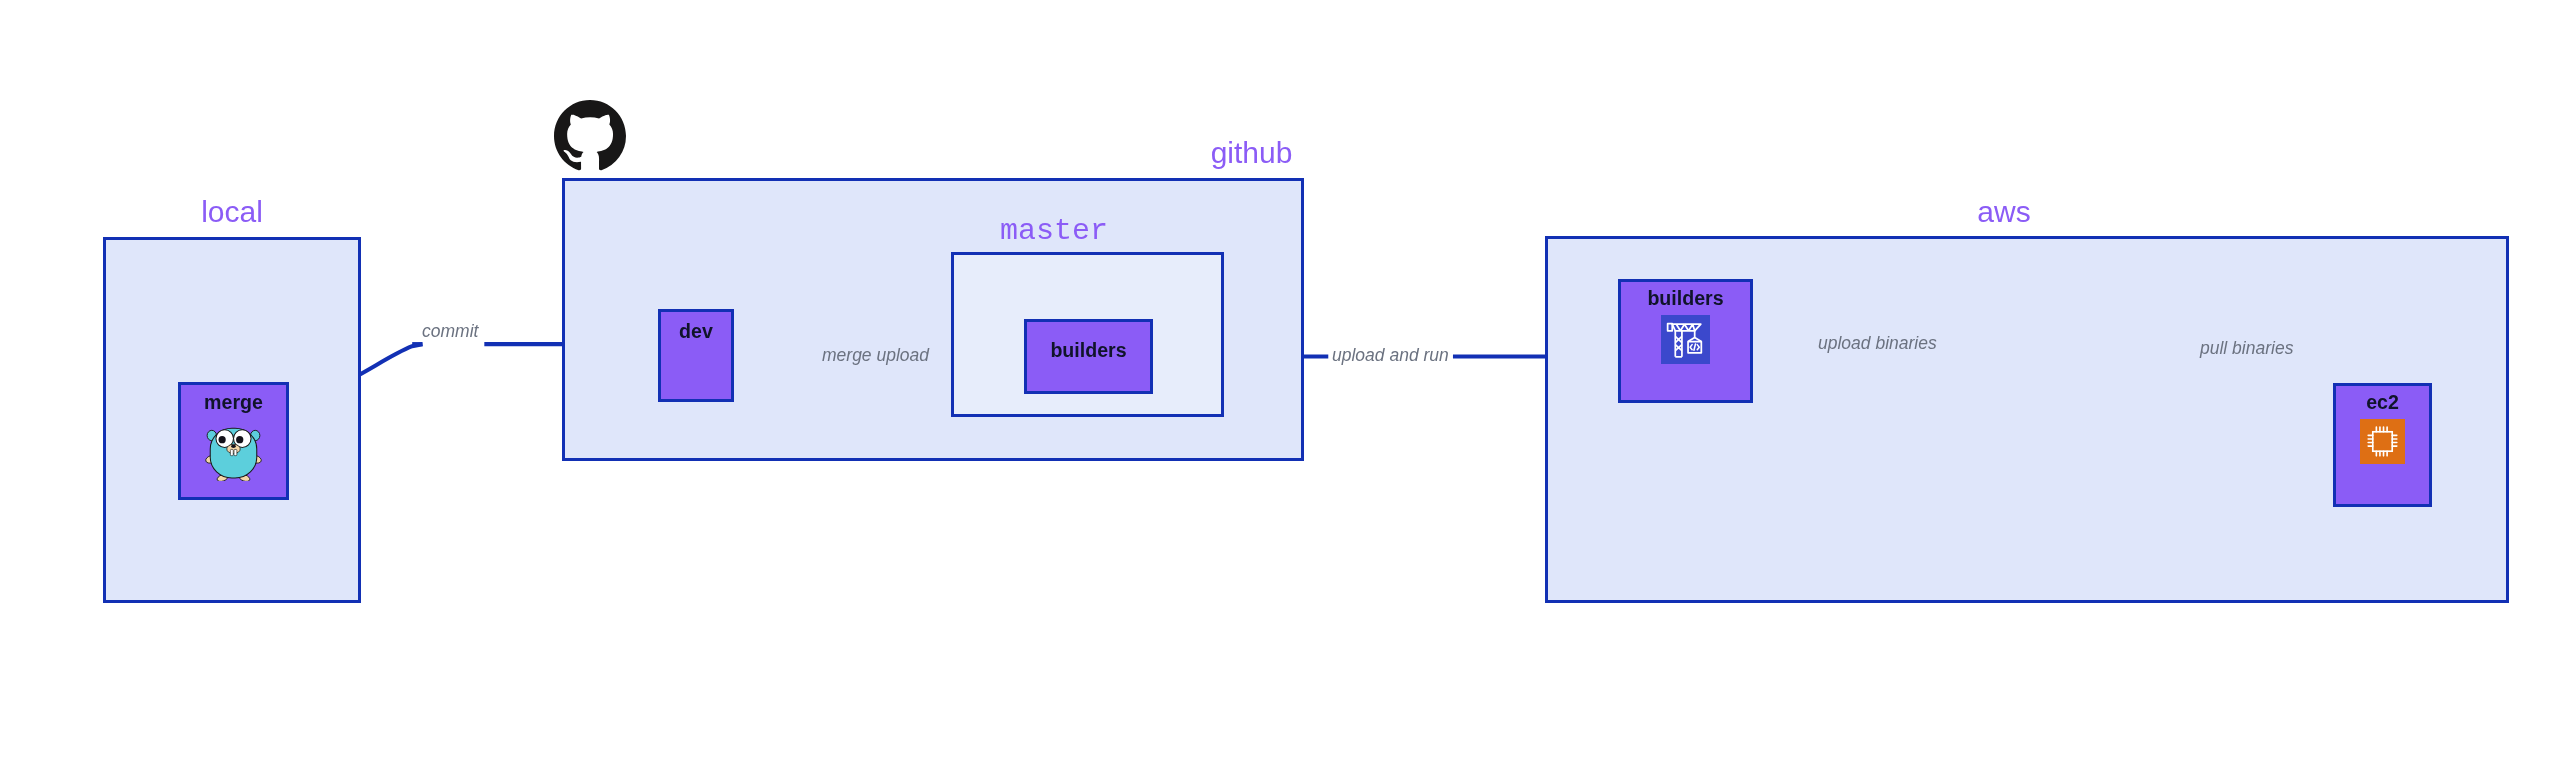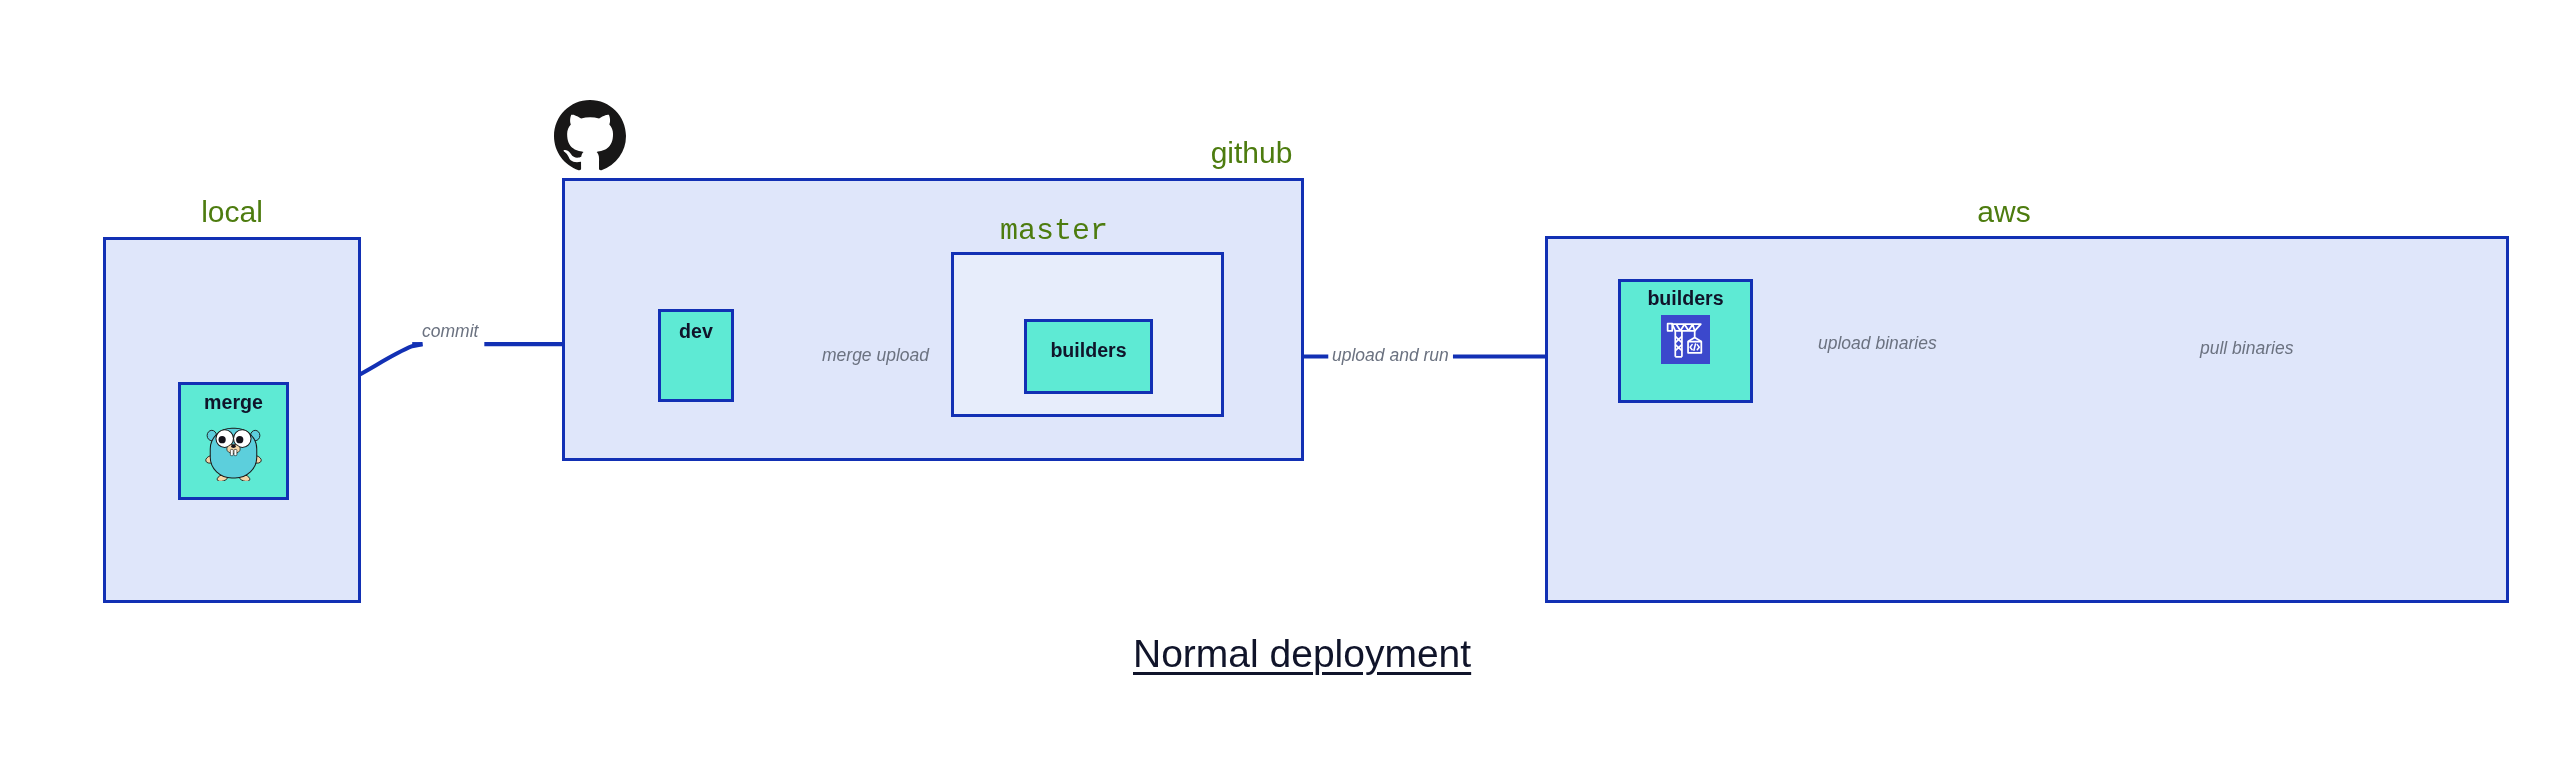--- a/index.html
+++ b/index.html
@@ -27,37 +27,37 @@
   .abs { position: absolute; box-sizing: border-box; }
 
   
   .cluster {
     background: #dfe6fa;
     border: 3.6px solid #1230b4;
   }
   .cluster-title {
     position: absolute;
     text-align: center;
-    color: #4d7c0f;
+    color: #8b5cf6;
     font-size: 30px;
     font-weight: 400;
     line-height: 1;
     white-space: nowrap;
     font-family: "Liberation Sans", sans-serif;
   }
 
   
   .subcluster {
     background: #e7edfb;
     border: 3.6px solid #1230b4;
   }
 
   
   .node {
-    background: #5eead4;
+    background: #8b5cf6;
     border: 3.6px solid #1230b4;
     display: flex;
     flex-direction: column;
     align-items: center;
   }
   .node-label {
     color: #10142a;
     font-size: 19.6px;
     font-weight: bold;
     line-height: 1;
@@ -224,27 +224,46 @@
         <g fill="none" stroke="#ffffff" stroke-width="3" stroke-linecap="round" stroke-linejoin="round">
           <path d="M61 58 L57 63 L61 68"></path>
           <path d="M71 58 L75 63 L71 68"></path>
           <path d="M67.5 57 L64.5 69"></path>
         </g>
       </svg>
     </span>
   </div>
 
 
+  <div class="node abs" style="left:2333px; top:383px; width:99px; height:124px; padding-top:7.2px;">
+    <div class="node-label">ec2</div>
+    <span class="node-icon" style="margin-top:6.2px;">
+      
+      <svg width="45" height="45" viewBox="0 0 88 88">
+        <rect x="0" y="0" width="88" height="88" fill="#de6f14"></rect>
+        <g stroke="#ffffff" stroke-width="3.2" fill="none" stroke-linecap="round">
+          <rect x="25" y="25" width="38" height="38"></rect>
+
+          <path d="M32 25 V16 M39 25 V16 M46 25 V16 M53 25 V16"></path>
+
+          <path d="M32 63 V72 M39 63 V72 M46 63 V72 M53 63 V72"></path>
+
+          <path d="M25 32 H16 M25 39 H16 M25 46 H16 M25 53 H16"></path>
+
+          <path d="M63 32 H72 M63 39 H72 M63 46 H72 M63 53 H72"></path>
+        </g>
+      </svg>
+    </span>
+  </div>
 
   <div class="edge-label" style="left:422px; top:323px;">commit</div>
 
   <div class="edge-label" style="left:822px; top:347px;">merge upload</div>
 
   <div class="edge-label" style="left:1332px; top:347px;">upload and run</div>
 
   <div class="edge-label" style="left:1818px; top:335px;">upload binaries</div>
 
   <div class="edge-label" style="left:2200px; top:340px;">pull binaries</div>
 
-  <div class="caption" style="left:1133px; top:634px;">Normal deployment</div>
 
 </div>
 
 
 </body></html>

